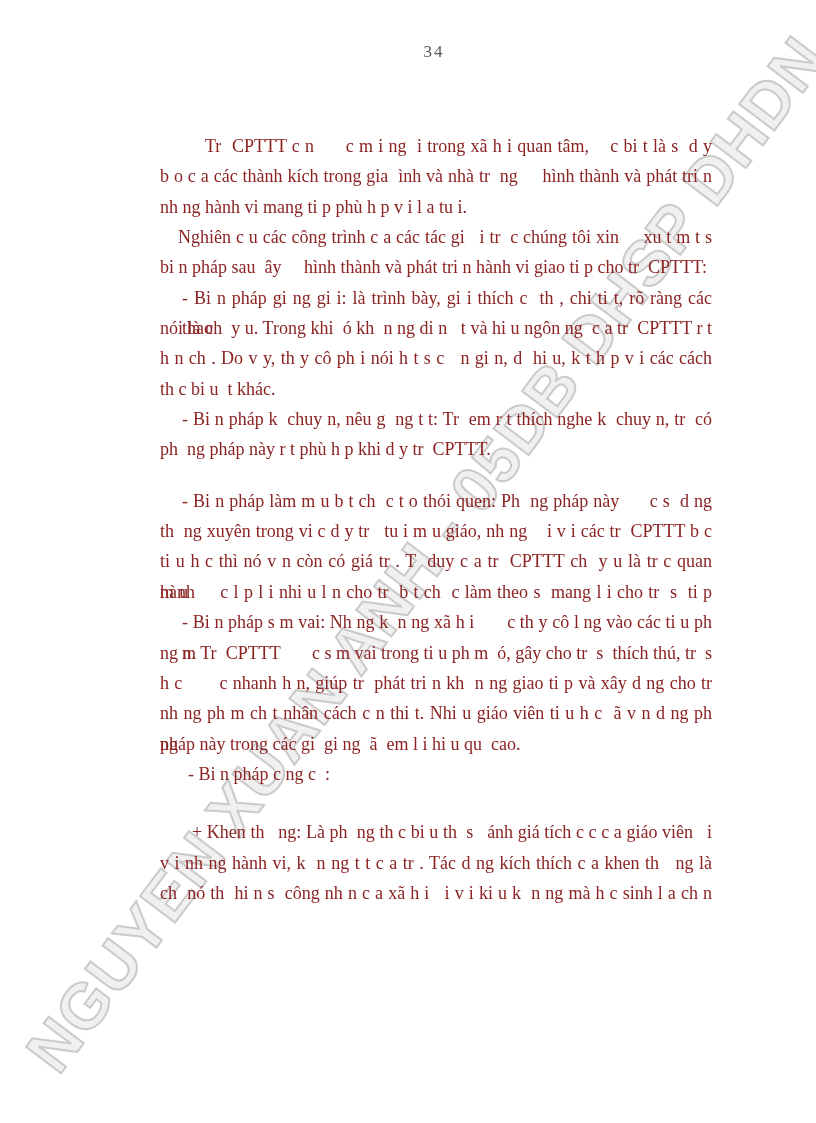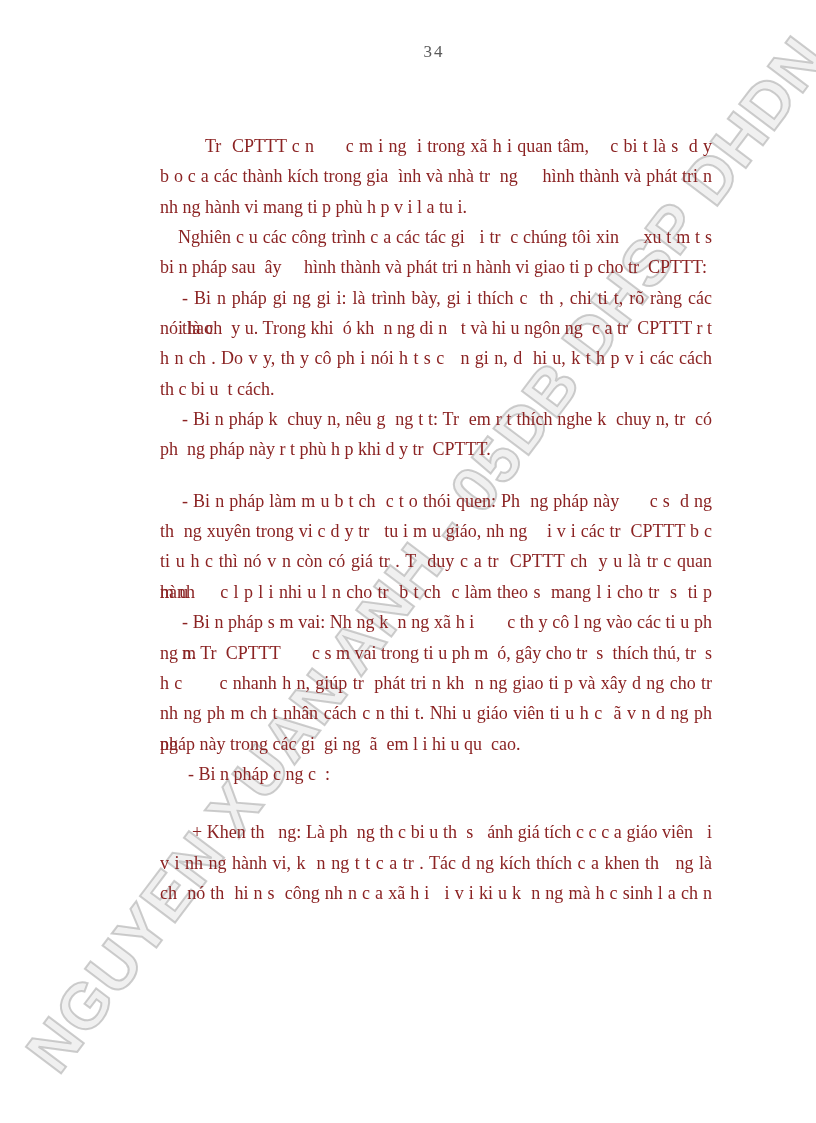--- a/index.html
+++ b/index.html
@@ -82,21 +82,21 @@
         <div class="line last">nh ng hành vi mang ti p phù h p v i l a tu i.</div>
       </div>
       <div class="para">
         <div class="line" style="padding-left: 18px;">Nghiên c u các công trình c a các tác gi   i tr  c chúng tôi xin     xu t m t s</div>
         <div class="line last">bi n pháp sau  ây     hình thành và phát tri n hành vi giao ti p cho tr  CPTTT:</div>
       </div>
       <div class="para">
         <div class="line" style="padding-left: 22px;">- Bi n pháp gi ng gi i: là trình bày, gi i thích c  th , chi ti t, rõ ràng các thao</div>
         <div class="line">nói là ch  y u. Trong khi  ó kh  n ng di n   t và hi u ngôn ng  c a tr  CPTTT r t</div>
         <div class="line">h n ch . Do v y, th y cô ph i nói h t s c   n gi n, d  hi u, k t h p v i các cách</div>
-        <div class="line last">th c bi u  t cách.</div>
+        <div class="line last">th c bi u  t khác.</div>
       </div>
       <div class="para">
         <div class="line" style="padding-left: 22px;">- Bi n pháp k  chuy n, nêu g  ng t t: Tr  em r t thích nghe k  chuy n, tr  có</div>
         <div class="line last">ph  ng pháp này r t phù h p khi d y tr  CPTTT.</div>
       </div>
       <div class="para">
         <div class="line" style="padding-left: 22px; margin-top: 21px;">- Bi n pháp làm m u b t ch  c t o thói quen: Ph  ng pháp này      c s  d ng</div>
         <div class="line">th  ng xuyên trong vi c d y tr   tu i m u giáo, nh ng    i v i các tr  CPTTT b c</div>
         <div class="line">ti u h c thì nó v n còn có giá tr . T  duy c a tr  CPTTT ch  y u là tr c quan hành</div>
         <div class="line">m u      c l p l i nhi u l n cho tr  b t ch  c làm theo s  mang l i cho tr  s  ti p</div>

